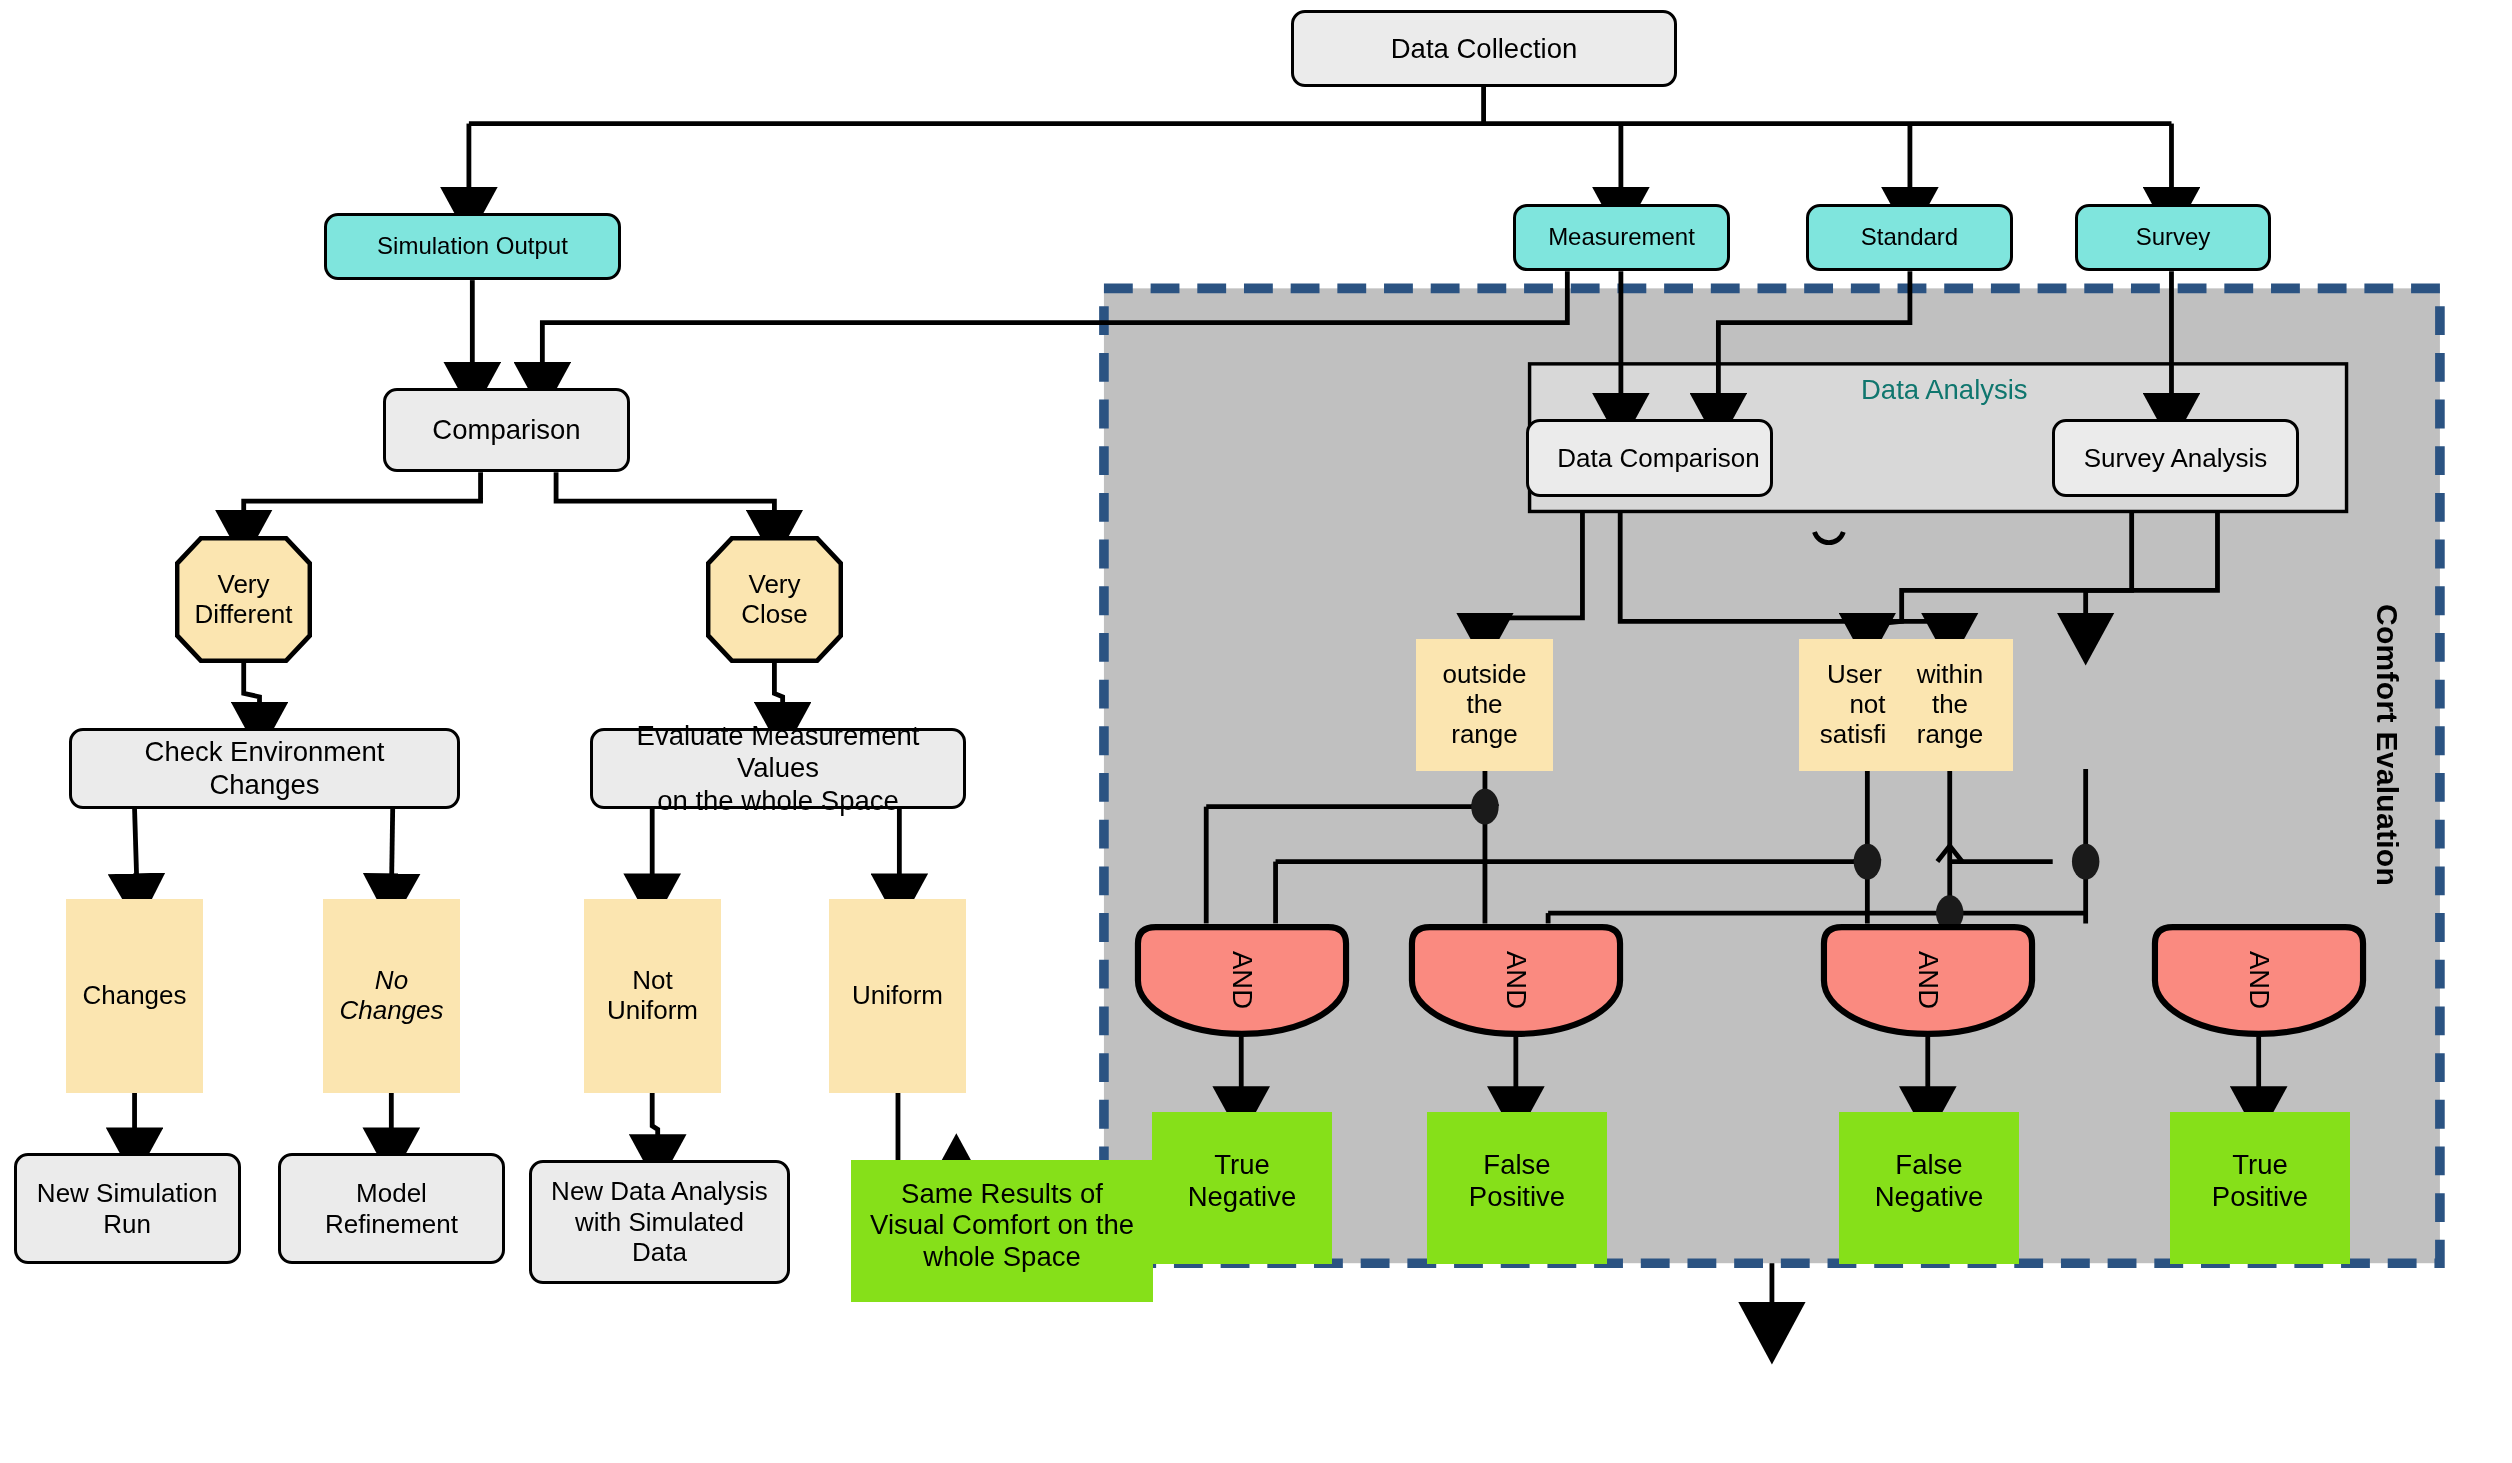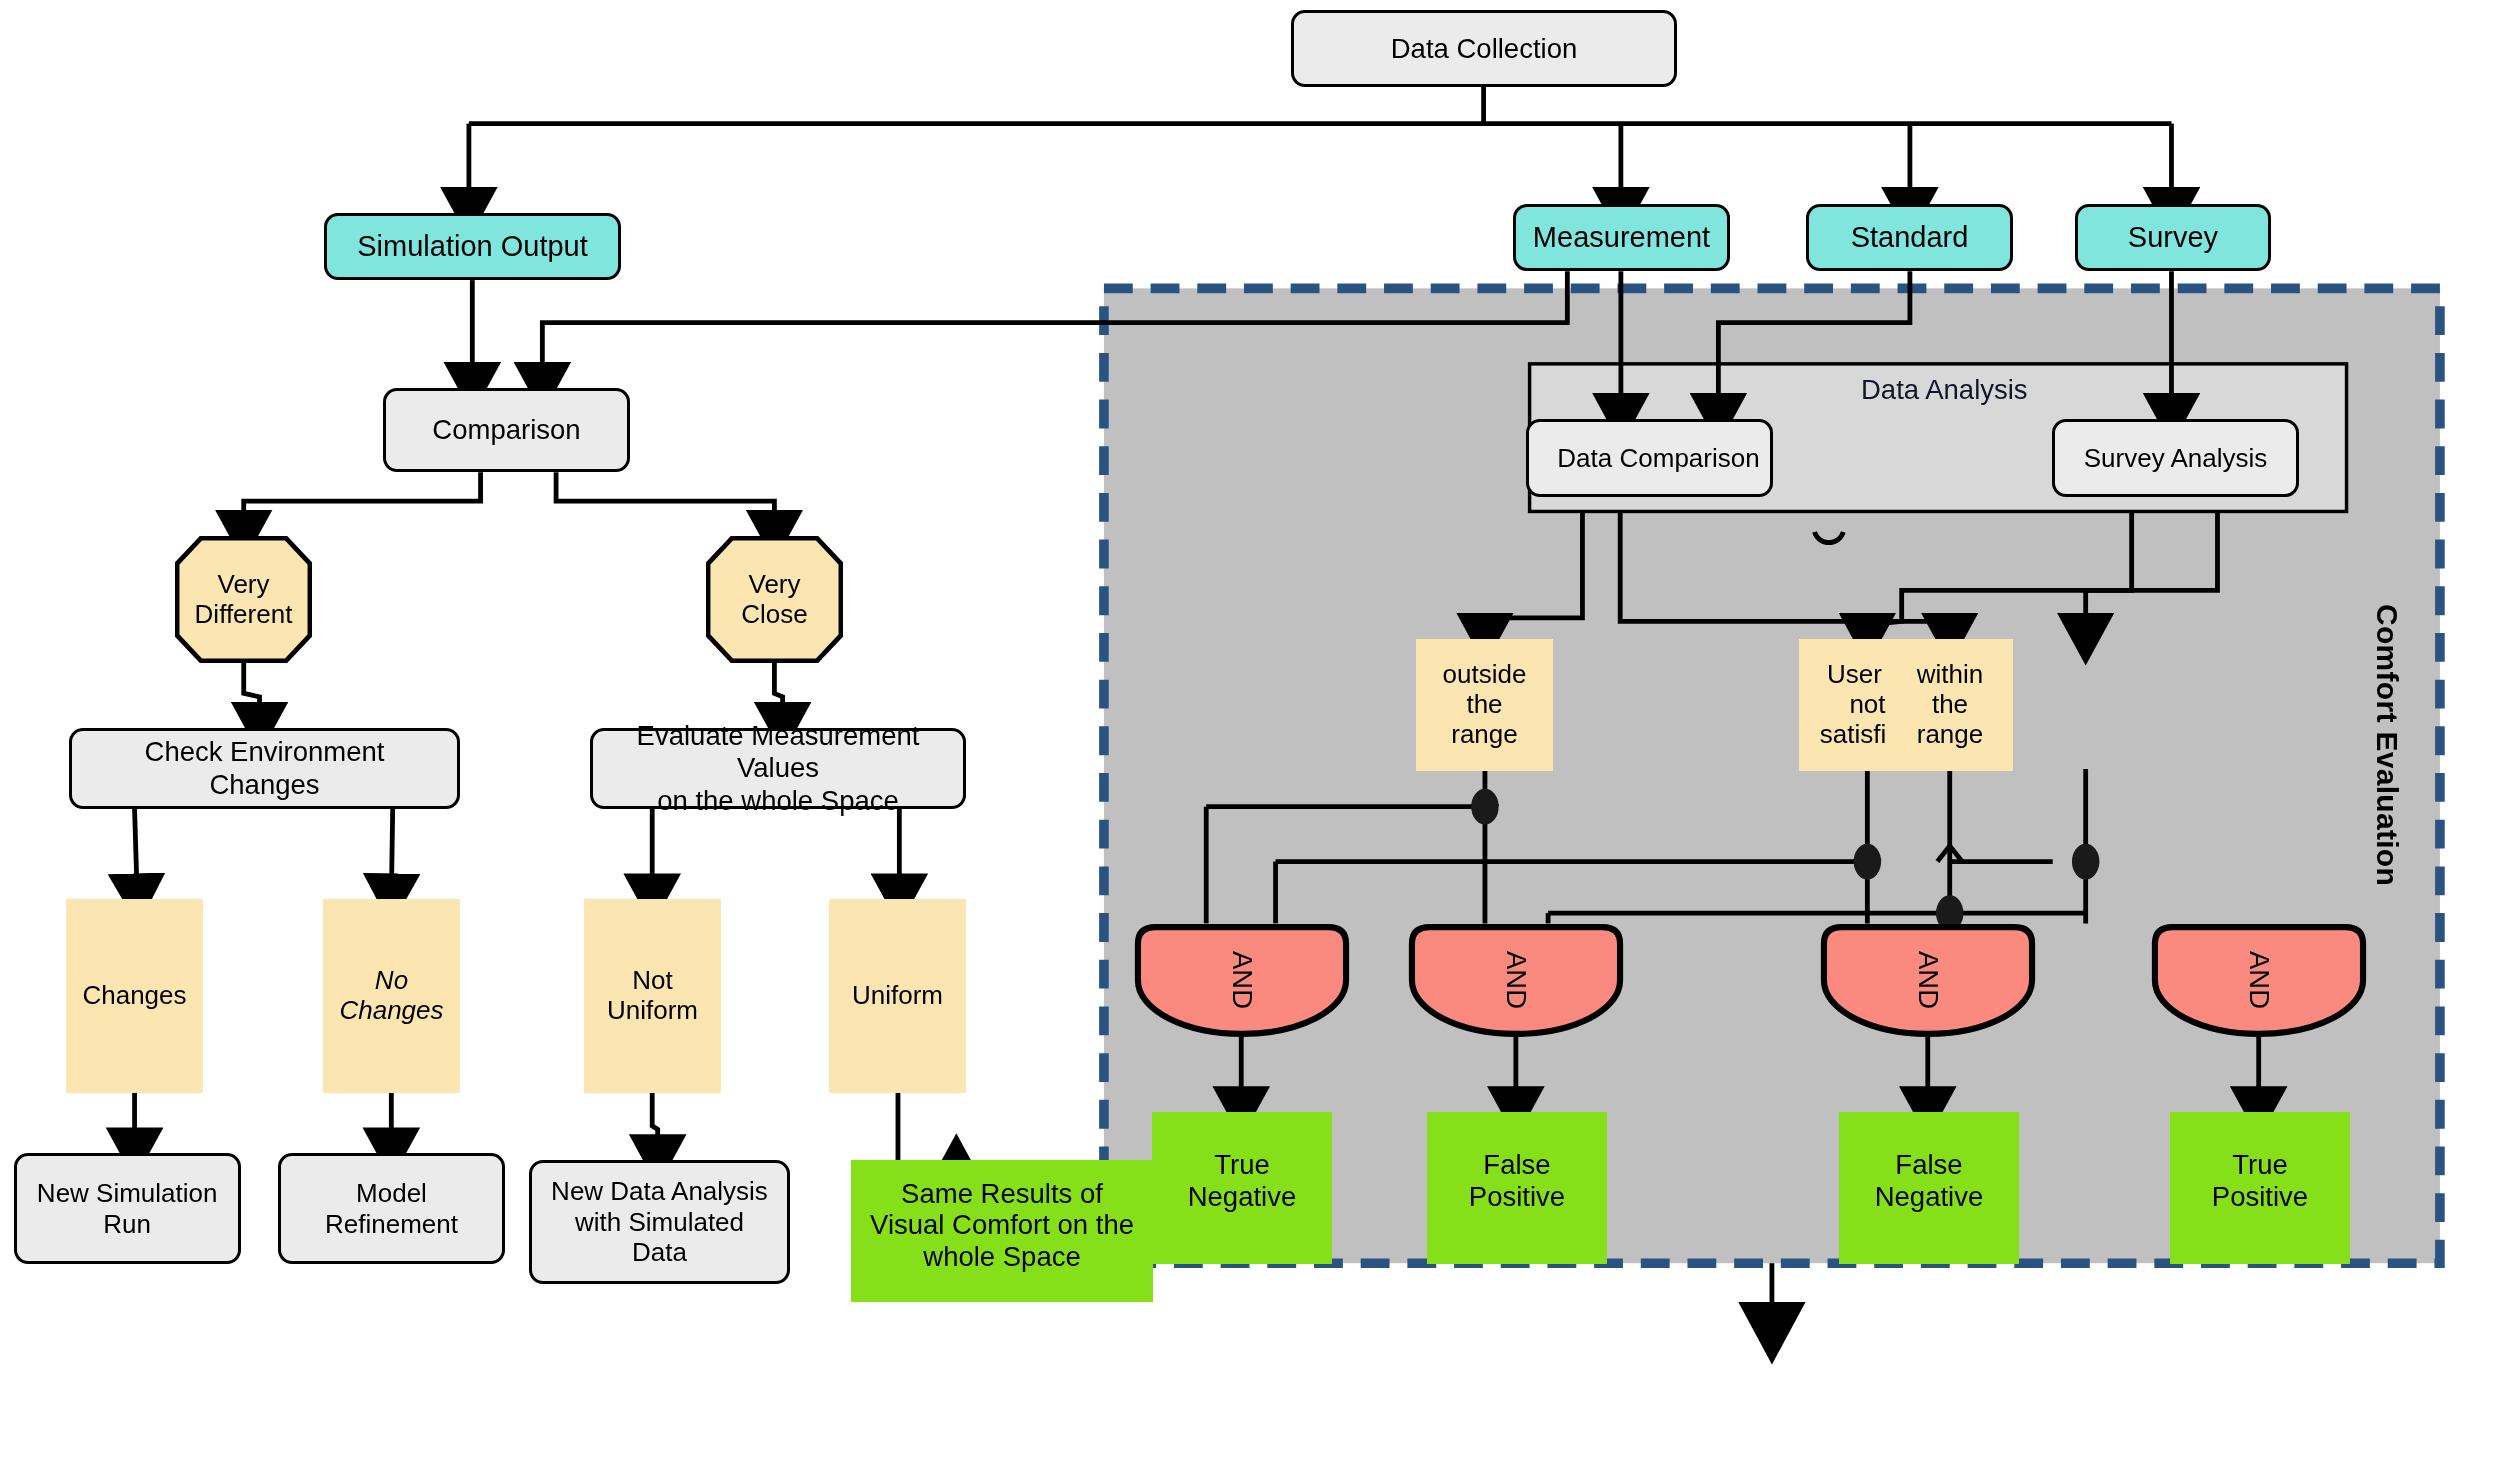--- a/index.html
+++ b/index.html
@@ -3,25 +3,25 @@
 <meta charset="utf-8">
 <style>
   html,body{margin:0;padding:0;background:#ffffff;}
   #root{position:relative;width:2512px;height:1463px;background:#ffffff;
         font-family:"Liberation Sans","DejaVu Sans",sans-serif;overflow:hidden;}
   svg.layer{position:absolute;left:0;top:0;width:2512px;height:1463px;}
   .node{position:absolute;box-sizing:border-box;display:flex;align-items:center;
         justify-content:center;text-align:center;color:#000;line-height:1.18;border-radius:14px;}
   .proc{background:#ebebeb;border:3.4px solid #000;font-size:27.5px;}
   .proc-sm{background:#ebebeb;border:3.4px solid #000;font-size:26px;}
-  .teal{background:#7fe5dd;border:3.4px solid #000;font-size:29px;align-items:center;}
+  .teal{background:#7fe5dd;border:3.4px solid #000;font-size:24px;align-items:center;}
   .oct{background:#fbe5b0;font-size:26px;}
   .gate{background:#fa8a80;font-size:27.5px;writing-mode:vertical-rl;text-orientation:mixed;}
   .doc{background:#86e019;font-size:27.5px;}
-  .grpLabel{position:absolute;font-size:27.5px;color:#0f172a;}
+  .grpLabel{position:absolute;font-size:27.5px;color:#0f766e;}
   .vertLabel{position:absolute;font-size:30px;font-weight:bold;color:#000;
              writing-mode:vertical-rl;text-orientation:mixed;letter-spacing:0.3px;}
   .shapeWrap{position:absolute;}
   .shapeWrap svg{position:absolute;left:0;top:0;}
   .shapeWrap .lbl{position:absolute;left:0;top:0;width:100%;height:100%;
                   display:flex;align-items:center;justify-content:center;
                   text-align:center;line-height:1.15;color:#000;}
 </style>
 </head>
 <body>

